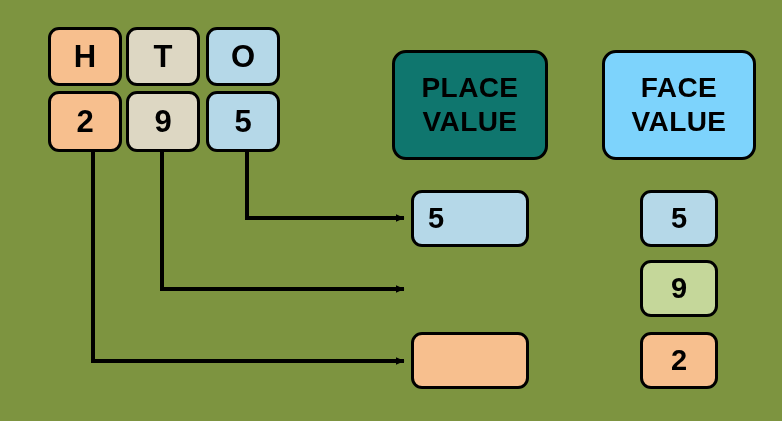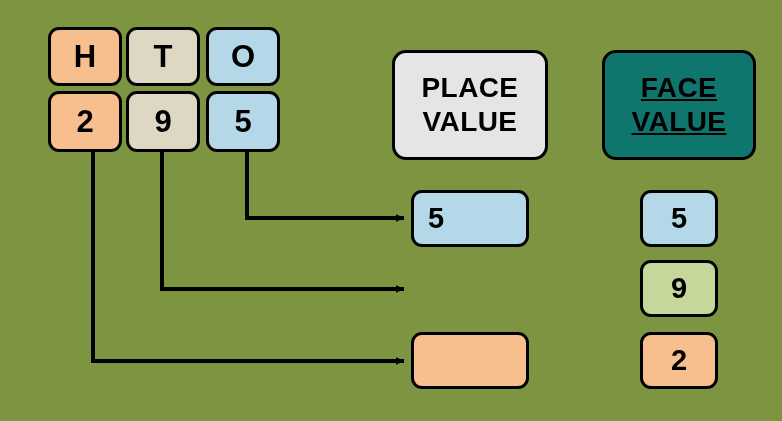--- a/index.html
+++ b/index.html
@@ -124,26 +124,26 @@
   <div class="tile digit-tile" style="left: 48px; top: 91px; background-color: rgb(247, 191, 142);">
     <span>2</span>
   </div>
   <div class="tile digit-tile" style="left: 126px; top: 91px; background-color: rgb(221, 215, 195);">
     <span>9</span>
   </div>
   <div class="tile digit-tile" style="left: 206px; top: 91px; background-color: rgb(181, 216, 232);">
     <span>5</span>
   </div>
 
-  <div class="banner" style="left: 392px; top: 50px; width: 156px; height: 110px; background-color: #e5e5e5;">
+  <div class="banner" style="left: 392px; top: 50px; width: 156px; height: 110px; background-color: #0f766e;">
     <span>PLACE</span>
     <span>VALUE</span>
   </div>
 
-  <div class="banner" style="left: 602px; top: 50px; width: 154px; height: 110px; background-color: #0f766e; text-decoration: underline;">
+  <div class="banner" style="left: 602px; top: 50px; width: 154px; height: 110px; background-color: #7dd3fc;">
     <span>FACE</span>
     <span>VALUE</span>
   </div>
 
   <div class="tile result-tile" style="left: 411px; top: 190px; background-color: rgb(181, 216, 232);">
     <span>5</span>
   </div>
   <div class="tile result-tile" style="left: 411px; top: 332px; background-color: rgb(247, 191, 142);">
     <span></span>
   </div>

